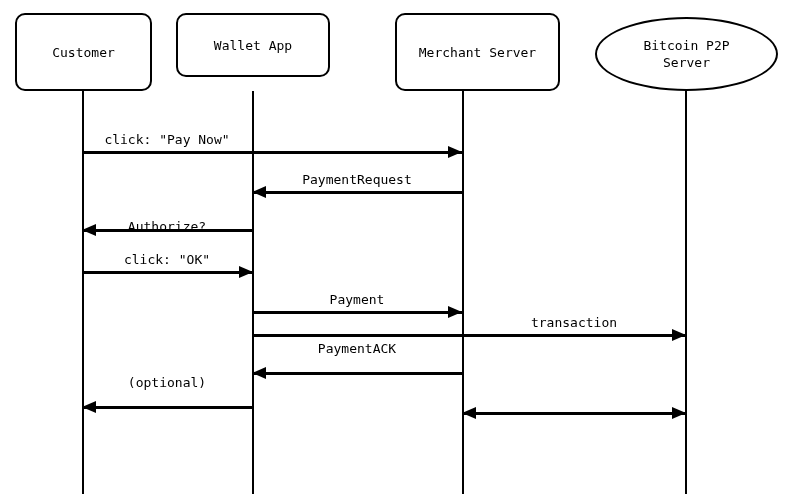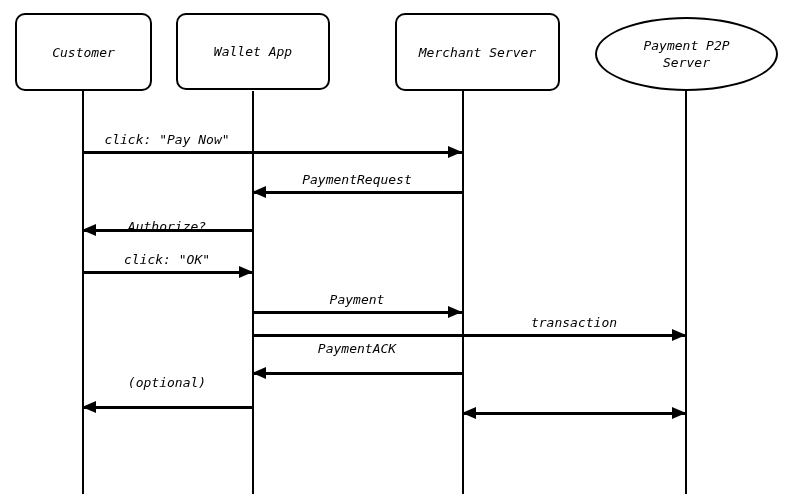--- a/index.html
+++ b/index.html
@@ -7,21 +7,20 @@
   body {
     font-family: "DejaVu Sans Mono", "Liberation Mono", monospace;
     color: #000000;
   }
   .canvas {
     position: relative;
     width: 795px;
     height: 502px;
     background: #ffffff;
     overflow: hidden;
-    font-style: italic;
   }
   .participant {
     position: absolute;
     border: 2px solid #000000;
     background: #ffffff;
     display: flex;
     flex-direction: column;
     align-items: center;
     justify-content: center;
     text-align: center;
@@ -73,30 +72,30 @@
 </style>
 </head>
 <body>
 
 <div class="canvas">
 
   <div class="participant rect" style="left:15px; top:13px; width:137px; height:78px;">
     <span class="lbl-line">Customer</span>
   </div>
 
-  <div class="participant rect" style="left:176px; top:13px; width:154px; height:77px;">
+  <div class="participant rect" style="left:176px; top:13px; width:154px; height:64px;">
     <span class="lbl-line">Wallet App</span>
   </div>
 
   <div class="participant rect" style="left:395px; top:13px; width:165px; height:78px;">
     <span class="lbl-line">Merchant Server</span>
   </div>
 
   <div class="participant ellipse" style="left:595px; top:17px; width:183px; height:74px;">
-    <span class="lbl-line">Payment P2P</span>
+    <span class="lbl-line">Bitcoin P2P</span>
     <span class="lbl-line">Server</span>
   </div>
 
   <div class="lifeline" style="left:82px; top:91px; height:403px;"></div>
   <div class="lifeline" style="left:252px; top:91px; height:403px;"></div>
   <div class="lifeline" style="left:462px; top:91px; height:403px;"></div>
   <div class="lifeline" style="left:685px; top:91px; height:403px;"></div>
 
   <div class="msg-label" style="left:57px; top:131px;">click: "Pay Now"</div>
   <div class="msg-line" style="left:83px; top:151px; width:379px;"></div>

